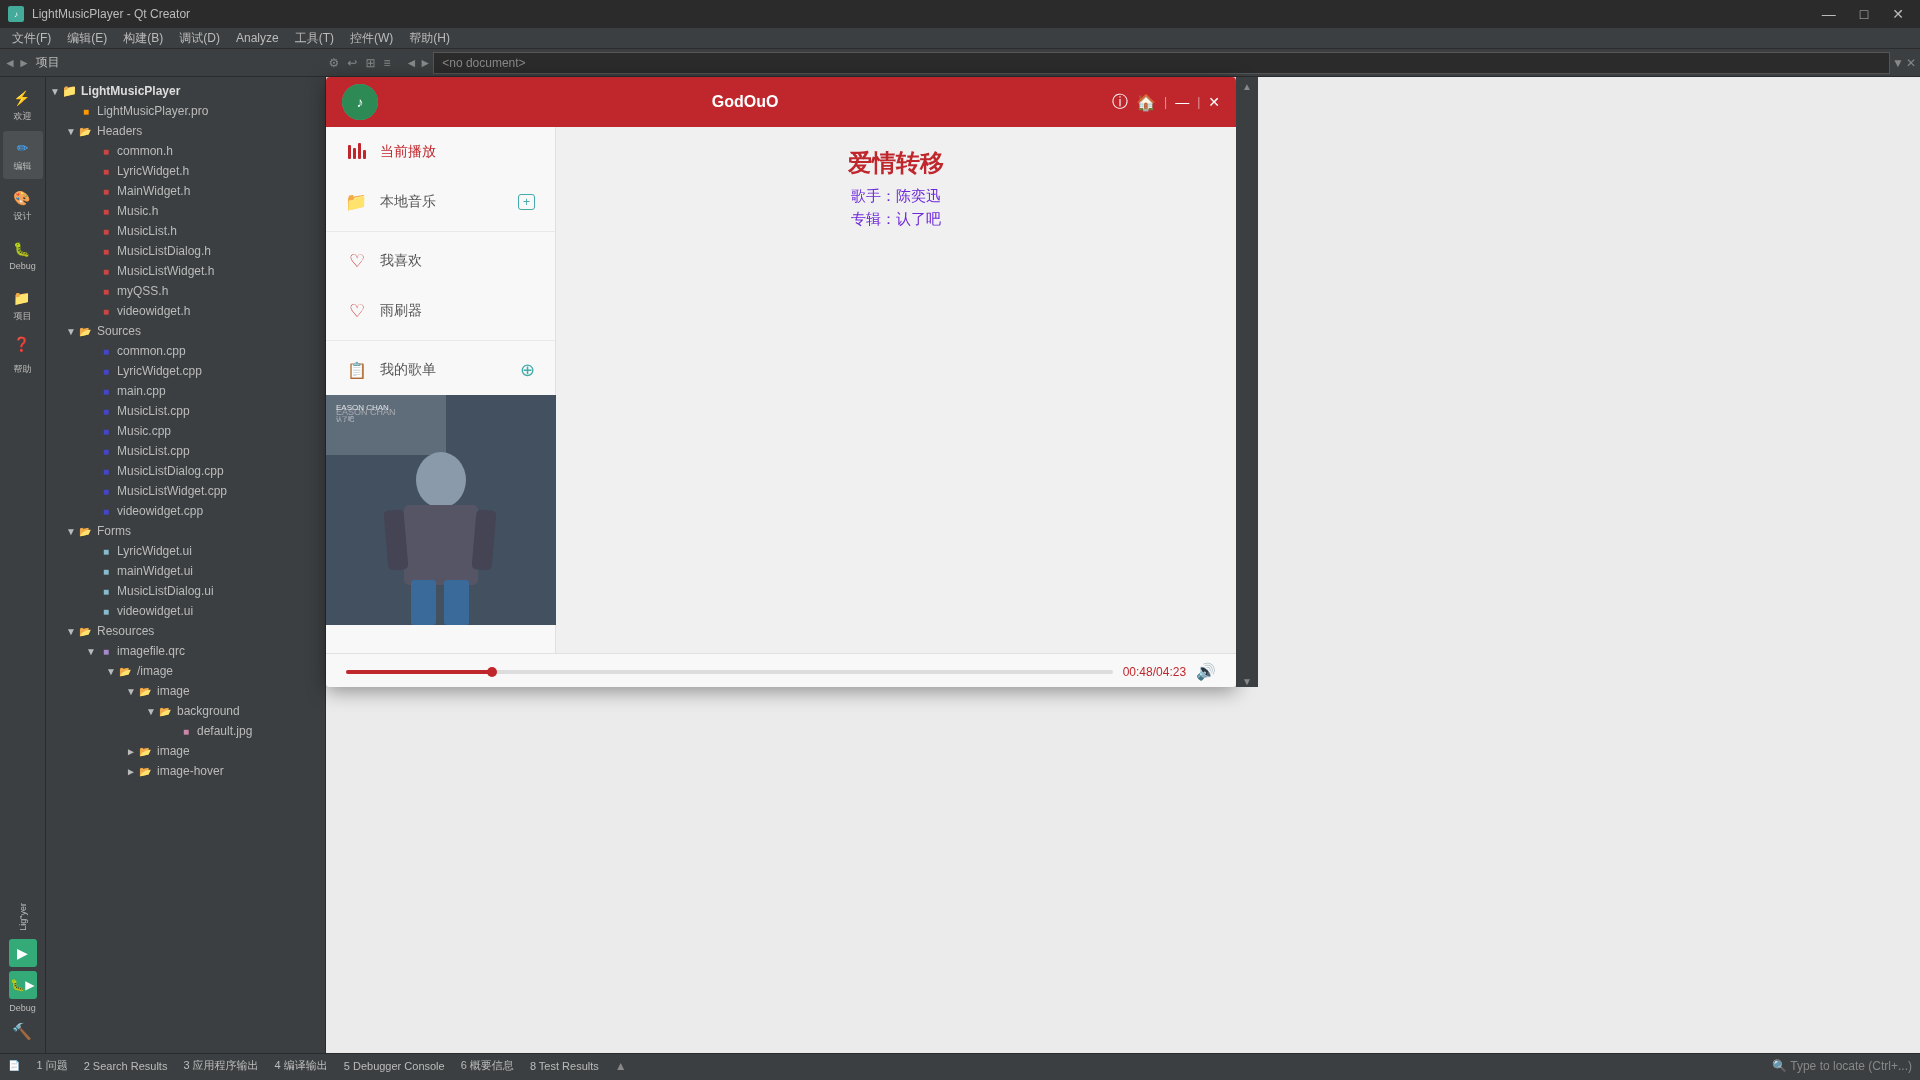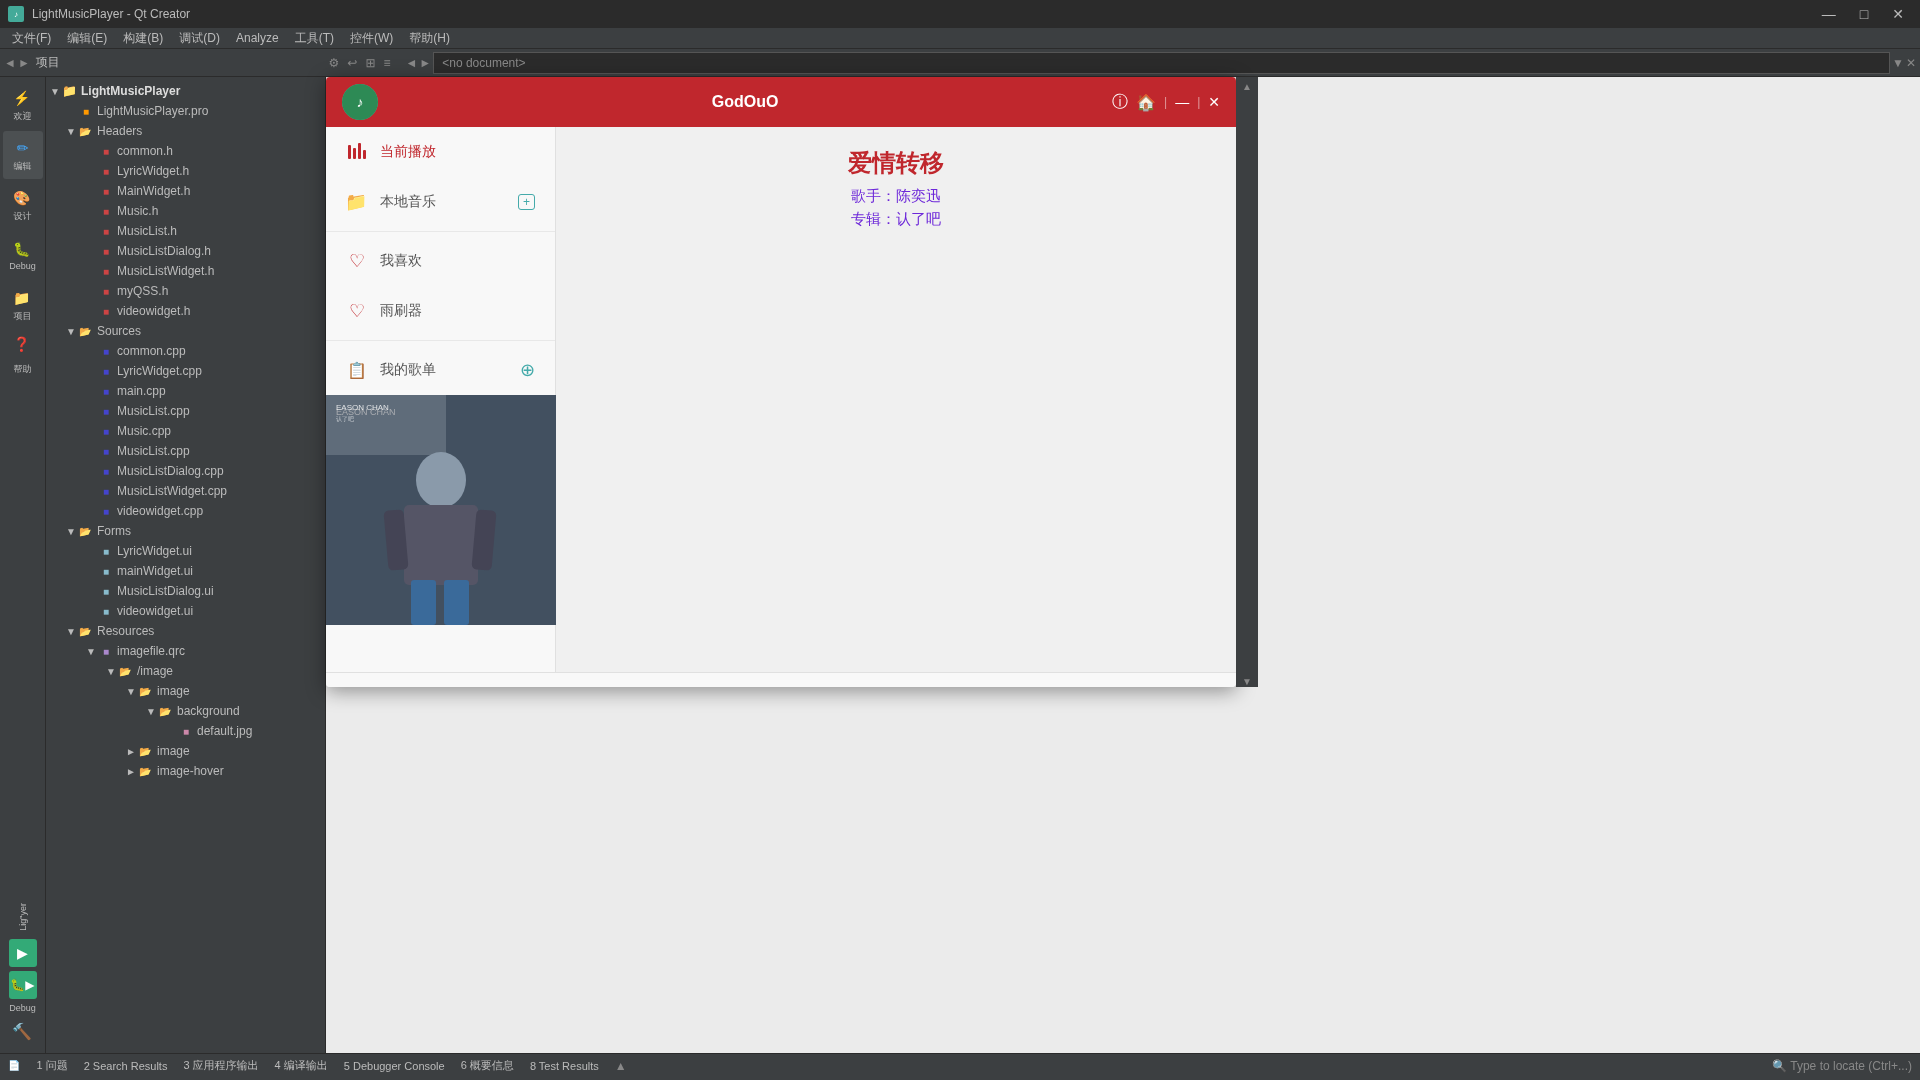--- a/index.html
+++ b/index.html
@@ -447,20 +447,31 @@
             <div class="lyrics-area">
               <div class="song-title-main">爱情转移</div>
               <div class="song-meta">歌手：陈奕迅</div>
               <div class="song-meta">专辑：认了吧</div>
             </div>
           </div>
 
           <div style="background:#f8f8f8;border-top:1px solid #e0e0e0;padding:8px 20px 6px;flex-shrink:0;">
 
 
+            <div style="display:flex;align-items:center;gap:10px;">
+              <div style="flex:1;position:relative;">
+                <div style="height:4px;background:#ddd;border-radius:2px;position:relative;">
+                  <div style="width:19%;height:100%;background:#c0272d;border-radius:2px;position:relative;">
+                    <div style="width:10px;height:10px;background:#c0272d;border-radius:50%;position:absolute;right:-5px;top:-3px;"></div>
+                  </div>
+                </div>
+              </div>
+              <span style="font-size:12px;color:#c0272d;white-space:nowrap;">00:48/04:23</span>
+              <span style="font-size:16px;color:#888;cursor:pointer;">🔊</span>
+            </div>
 
           </div>
         </div>
 
         <div style="width:22px;background:#3c3f41;height:610px;display:flex;flex-direction:column;align-items:center;padding-top:4px;">
           <span style="color:#888;font-size:10px;cursor:pointer;">▲</span>
           <div style="flex:1;"></div>
           <span style="color:#888;font-size:10px;cursor:pointer;">▼</span>
         </div>
       </div>

